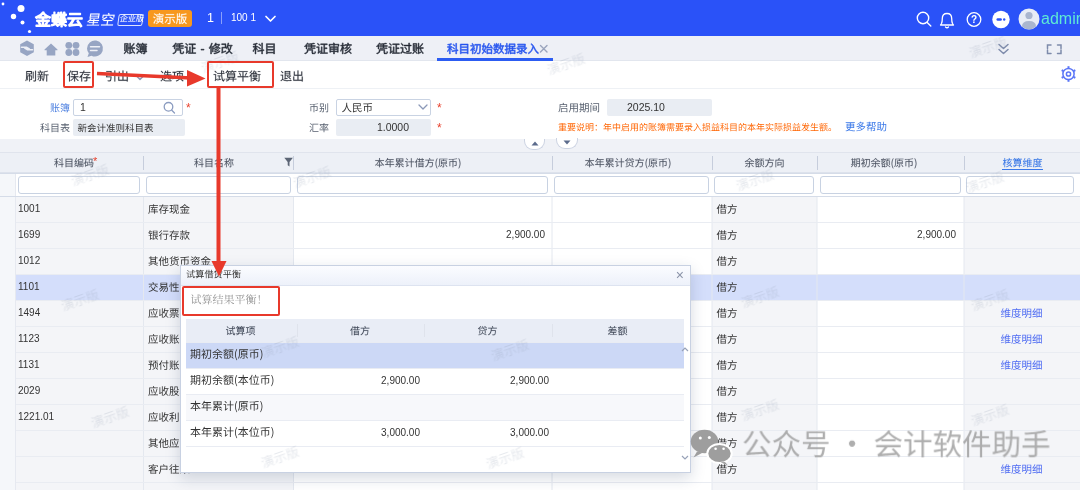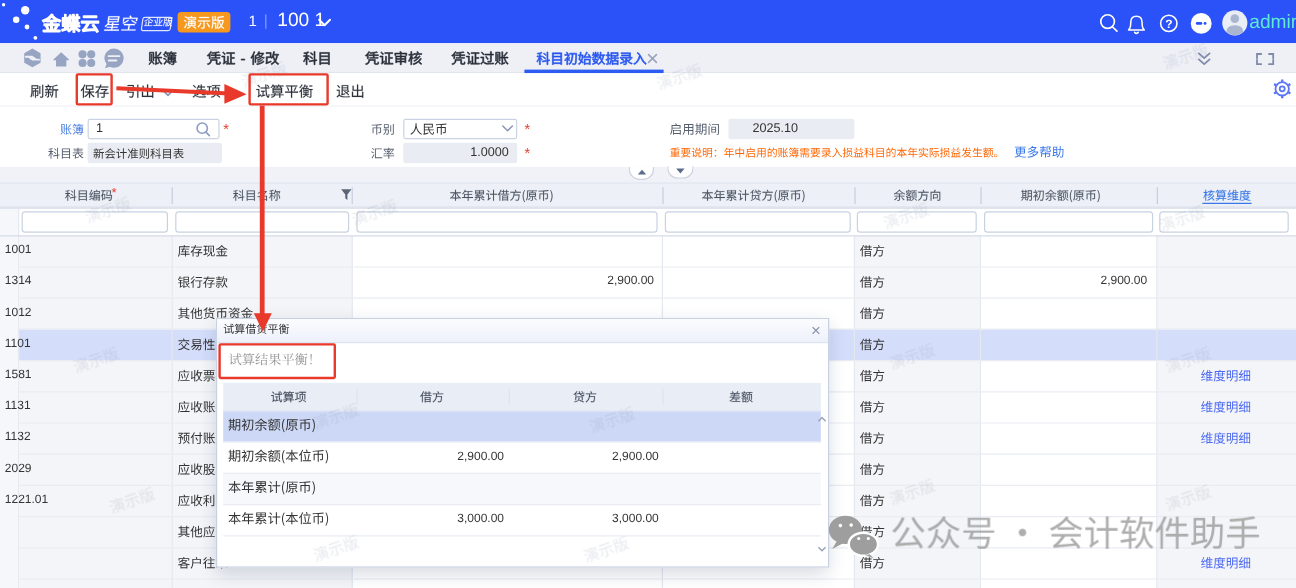--- a/index.html
+++ b/index.html
@@ -31,21 +31,21 @@
     <rect x="996.5" y="18.3" width="5.4" height="2.4" rx="1.2" fill="#2a52f8"></rect>
     <rect x="1003" y="18.3" width="2.4" height="2.4" rx="1.2" fill="#2a52f8"></rect>
 
     <circle cx="1029" cy="19" r="10.5" fill="#e9edf6"></circle>
     <circle cx="1029" cy="15.5" r="3.6" fill="#aab6cf"></circle>
     <path d="M1022 26.5 q0-5.5 7-5.5 q7 0 7 5.5 q-3 2.8-7 2.8 q-4 0-7-2.8 z" fill="#aab6cf"></path>
   </svg>
   <div class="a" style="left:117.5px;top:13.5px;width:25px;height:11.5px;border:1px solid rgba(255,255,255,.85);border-radius:2px;transform:skewX(-8deg)"></div>
   <div class="a" style="left:148px;top:10px;width:44px;height:17px;background:#f7981e;border-radius:3px"></div>
   <div class="a" style="left:207px;top:0;height:36px;line-height:36px;color:#fff;font-size:12.5px">1</div>
-  <div class="a" style="left:231px;top:0;height:36px;line-height:36px;color:#fff;font-size:16px">100 1</div>
+  <div class="a" style="left:231px;top:0;height:36px;line-height:36px;color:#fff;font-size:10px">100 1</div>
   <div class="a" style="left:1041px;top:0;height:36px;line-height:37px;color:#5eead4;font-size:16px">admin</div>
 </div>
 
 <div class="a" style="left:0;top:36px;width:1080px;height:25px;background:#eef0f6;border-bottom:1px solid #e2e6ee">
   <svg class="lay" width="1080" height="25" style="top:0">
 
     <path d="M27 40.4 l6.8 3.9 v7.9 l-6.8 3.9 l-6.8-3.9 v-7.9 z" fill="#97a5c3" transform="translate(0,-36)"></path>
     <path d="M21.5 47.3 h5.2 l2.5 1.7 M32.5 49.7 h-5.2 l-2.5-1.7" stroke="#eef0f6" stroke-width="1.6" fill="none" transform="translate(0,-36)" stroke-linecap="round" stroke-linejoin="round"></path>
     <g transform="translate(0,-36)" fill="#97a5c3">
       <path d="M44.5 49.5 l6.5-6 6.5 6 v0.8 h-2.2 v5.2 h-8.6 v-5.2 h-2.2 z"></path>
@@ -84,21 +84,21 @@
   </svg>
 </div>
 
 <div class="a" style="left:0;top:89px;width:1080px;height:50px;background:#fff">
 
   <div class="a" style="left:73px;top:10px;width:110px;height:17px;border:1px solid #c9d3e3;border-radius:2px;background:#fff;font-size:10.5px;color:#333;line-height:15px;padding-left:6px">1</div>
   <div class="a" style="left:186px;top:12px;color:#e8422e;font-size:12px">*</div>
   <div class="a" style="left:73px;top:30px;width:112px;height:17px;background:#e9edf3;border-radius:2px"></div>
   <div class="a" style="left:336px;top:10px;width:95px;height:17px;border:1px solid #c9d3e3;border-radius:2px;background:#fff"></div>
   <div class="a" style="left:437px;top:12px;color:#e8422e;font-size:12px">*</div>
-  <div class="a" style="left:336px;top:30px;width:95px;height:17px;background:#e9edf3;border-radius:2px;font-size:10.5px;color:#333;line-height:17px;text-align:right;padding-right:7px">1.0000</div>
+  <div class="a" style="left:336px;top:30px;width:95px;height:17px;background:#e9edf3;border-radius:2px;font-size:10.5px;color:#333;line-height:17px;text-align:right;padding-right:22px">1.0000</div>
   <div class="a" style="left:437px;top:32px;color:#e8422e;font-size:12px">*</div>
   <div class="a" style="left:607px;top:10px;width:105px;height:17px;background:#e9edf3;border-radius:2px;font-size:10.5px;color:#333;line-height:17px;padding-left:20px">2025.10</div>
   <svg class="lay" width="1080" height="50">
     <circle cx="168.5" cy="17.8" r="4.3" fill="none" stroke="#8b9cc0" stroke-width="1.3"></circle>
     <line x1="171.8" y1="21.3" x2="174.5" y2="24" stroke="#8b9cc0" stroke-width="1.3" stroke-linecap="round"></line>
     <polyline points="419,16 423,20 427,16" fill="none" stroke="#8b99b8" stroke-width="1.3" stroke-linecap="round" stroke-linejoin="round"></polyline>
   </svg>
 </div>
 
 <div class="a" style="left:0;top:139px;width:1080px;height:13px;background:#f0f2f7">
@@ -163,28 +163,28 @@
   </svg>
 
   <div class="a" style="left:18px;top:24px;width:122px;height:18px;border:1px solid #c8d2e2;border-radius:3px;background:#fff"></div>
   <div class="a" style="left:146px;top:24px;width:145px;height:18px;border:1px solid #c8d2e2;border-radius:3px;background:#fff"></div>
   <div class="a" style="left:297px;top:24px;width:251px;height:18px;border:1px solid #c8d2e2;border-radius:3px;background:#fff"></div>
   <div class="a" style="left:554px;top:24px;width:155px;height:18px;border:1px solid #c8d2e2;border-radius:3px;background:#fff"></div>
   <div class="a" style="left:714px;top:24px;width:100px;height:18px;border:1px solid #c8d2e2;border-radius:3px;background:#fff"></div>
   <div class="a" style="left:820px;top:24px;width:141px;height:18px;border:1px solid #c8d2e2;border-radius:3px;background:#fff"></div>
   <div class="a" style="left:966px;top:24px;width:108px;height:18px;border:1px solid #c8d2e2;border-radius:3px;background:#fff"></div>
 
-  <div class="a" style="left:4px;top:44px;width:100px;font-size:10px;color:#333">
+  <div class="a" style="left:18px;top:44px;width:100px;font-size:10px;color:#333">
     <div style="height:26px;line-height:26px">1001</div>
-    <div style="height:26px;line-height:26px">1314</div>
+    <div style="height:26px;line-height:26px">1699</div>
     <div style="height:26px;line-height:26px">1012</div>
     <div style="height:26px;line-height:26px">1101</div>
-    <div style="height:26px;line-height:26px">1581</div>
+    <div style="height:26px;line-height:26px">1494</div>
+    <div style="height:26px;line-height:26px">1123</div>
     <div style="height:26px;line-height:26px">1131</div>
-    <div style="height:26px;line-height:26px">1132</div>
     <div style="height:26px;line-height:26px">2029</div>
     <div style="height:26px;line-height:26px">1221.01</div>
   </div>
   <div class="a" style="left:445px;top:70px;width:100px;height:26px;line-height:26px;font-size:10px;color:#333;text-align:right">2,900.00</div>
   <div class="a" style="left:856px;top:70px;width:100px;height:26px;line-height:26px;font-size:10px;color:#333;text-align:right">2,900.00</div>
 </div>
 <svg class="lay" width="1080" height="490" style="z-index:20">
     <defs>
       <path id="s91D1" d="M198 218C236 161 275 82 291 34L356 62C340 111 299 187 260 242ZM733 243C708 187 663 107 628 57L685 33C721 79 767 152 804 215ZM499 849C404 700 219 583 30 522C50 504 70 475 82 453C136 473 190 497 241 526V470H458V334H113V265H458V18H68V-51H934V18H537V265H888V334H537V470H758V533C812 502 867 476 919 457C931 477 954 506 972 522C820 570 642 674 544 782L569 818ZM746 540H266C354 592 435 656 501 729C568 660 655 593 746 540Z"></path>
       <path id="s8776" d="M437 812V707H372V644H437V352H625V265H390V200H584C526 118 436 40 351 0C367 -13 390 -39 401 -57C482 -12 566 67 625 153V-80H697V157C756 74 841 -5 918 -47C931 -28 954 -1 971 13C886 49 793 125 734 200H959V265H697V352H932V415H505V644H604V490H863V644H956V707H863V832H793V707H671V832H604V707H505V812ZM793 644V546H671V644ZM288 212C297 187 306 160 315 133L243 111V284H364V661H242V839H186V661H69V232H124V284H186V94C131 78 80 63 39 53L52 -16L331 73C337 50 342 29 345 11L398 29C388 83 364 164 338 228ZM124 598H191V348H124ZM238 598H308V348H238Z"></path>

